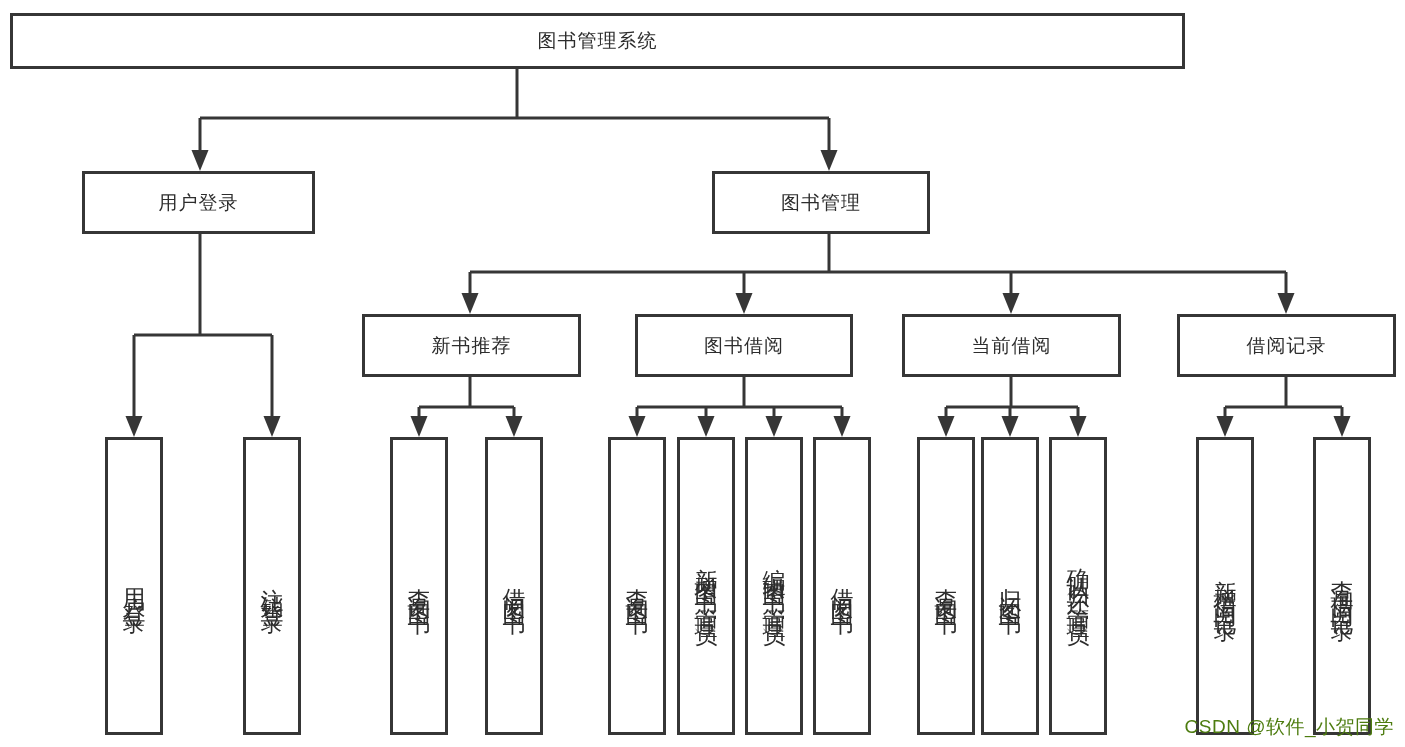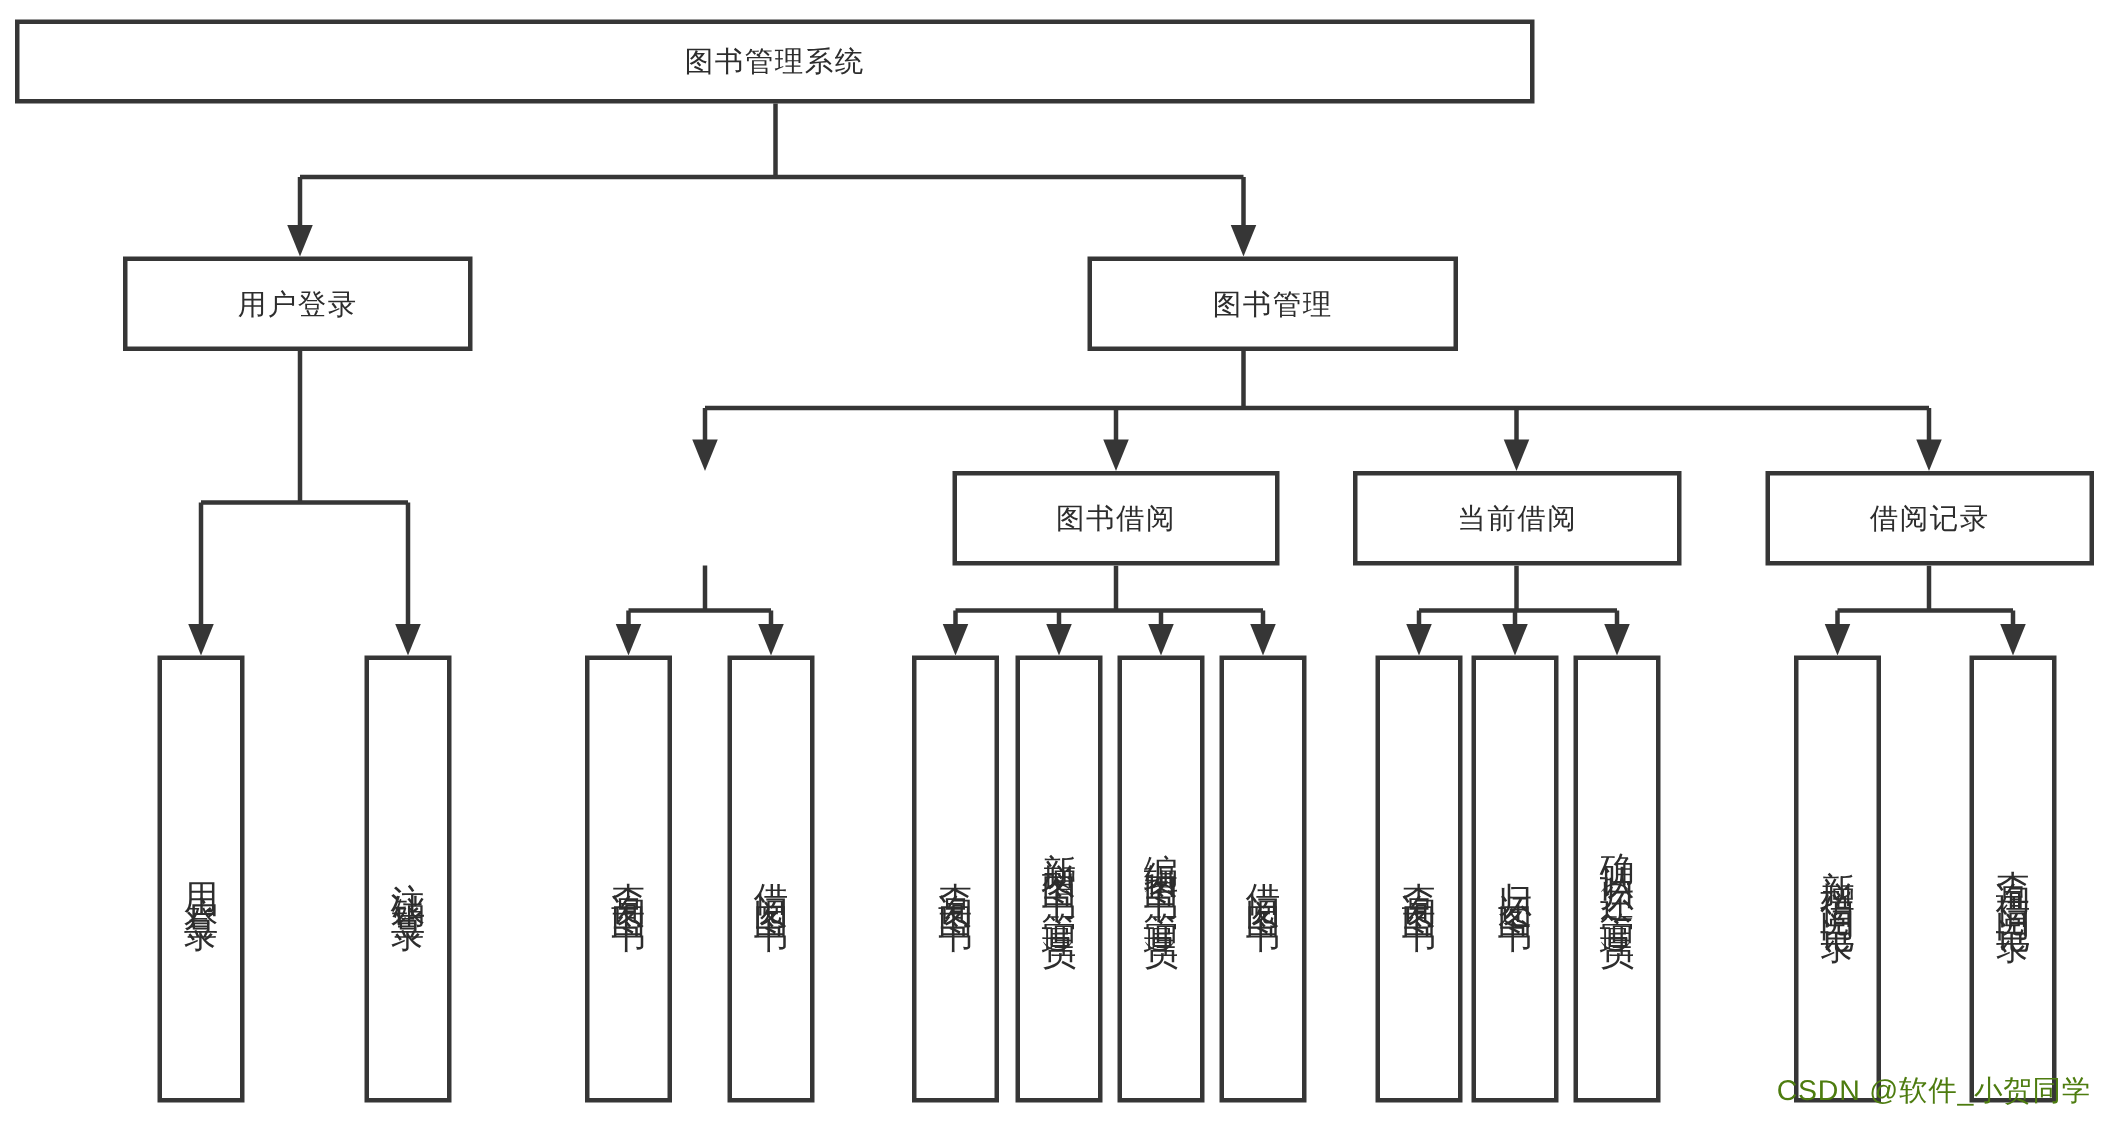--- a/index.html
+++ b/index.html
@@ -118,25 +118,26 @@
       <polygon points="765.5,416 782.5,416 774,437"></polygon>
       <polygon points="833.5,416 850.5,416 842,437"></polygon>
       <polygon points="937.5,416 954.5,416 946,437"></polygon>
       <polygon points="1001.5,416 1018.5,416 1010,437"></polygon>
       <polygon points="1069.5,416 1086.5,416 1078,437"></polygon>
       <polygon points="1216.5,416 1233.5,416 1225,437"></polygon>
       <polygon points="1333.5,416 1350.5,416 1342,437"></polygon>
     </g>
   </svg>
 
-  <div class="node" style="left:10px; top:13px; width:1013px; height:56px;">图书管理系统</div>
+  <div class="node" style="left:10px; top:13px; width:1175px; height:56px;">图书管理系统</div>
 
   <div class="node" style="left:82px; top:171px; width:233px; height:63px;">用户登录</div>
-  <div class="node" style="left:712px; top:171px; width:247px; height:63px;margin-left:13px;">图书管理</div>
+  <div class="node" style="left:712px; top:171px; width:218px; height:63px;">图书管理</div>
 
+  <div class="node" style="left:362px; top:314px; width:219px; height:63px;">新书推荐</div>
   <div class="node" style="left:902px; top:314px; width:219px; height:63px;">当前借阅</div>
   <div class="node" style="left:635px; top:314px; width:218px; height:63px;">图书借阅</div>
   <div class="node" style="left:1177px; top:314px; width:219px; height:63px;">借阅记录</div>
 
   <div class="node vert" style="left:105px; top:437px; width:58px; height:298px;">用户登录</div>
   <div class="node vert" style="left:243px; top:437px; width:58px; height:298px;">注销登录</div>
 
   <div class="node vert" style="left:390px; top:437px; width:58px; height:298px;">查询图书</div>
   <div class="node vert" style="left:485px; top:437px; width:58px; height:298px;">借阅图书</div>
 

